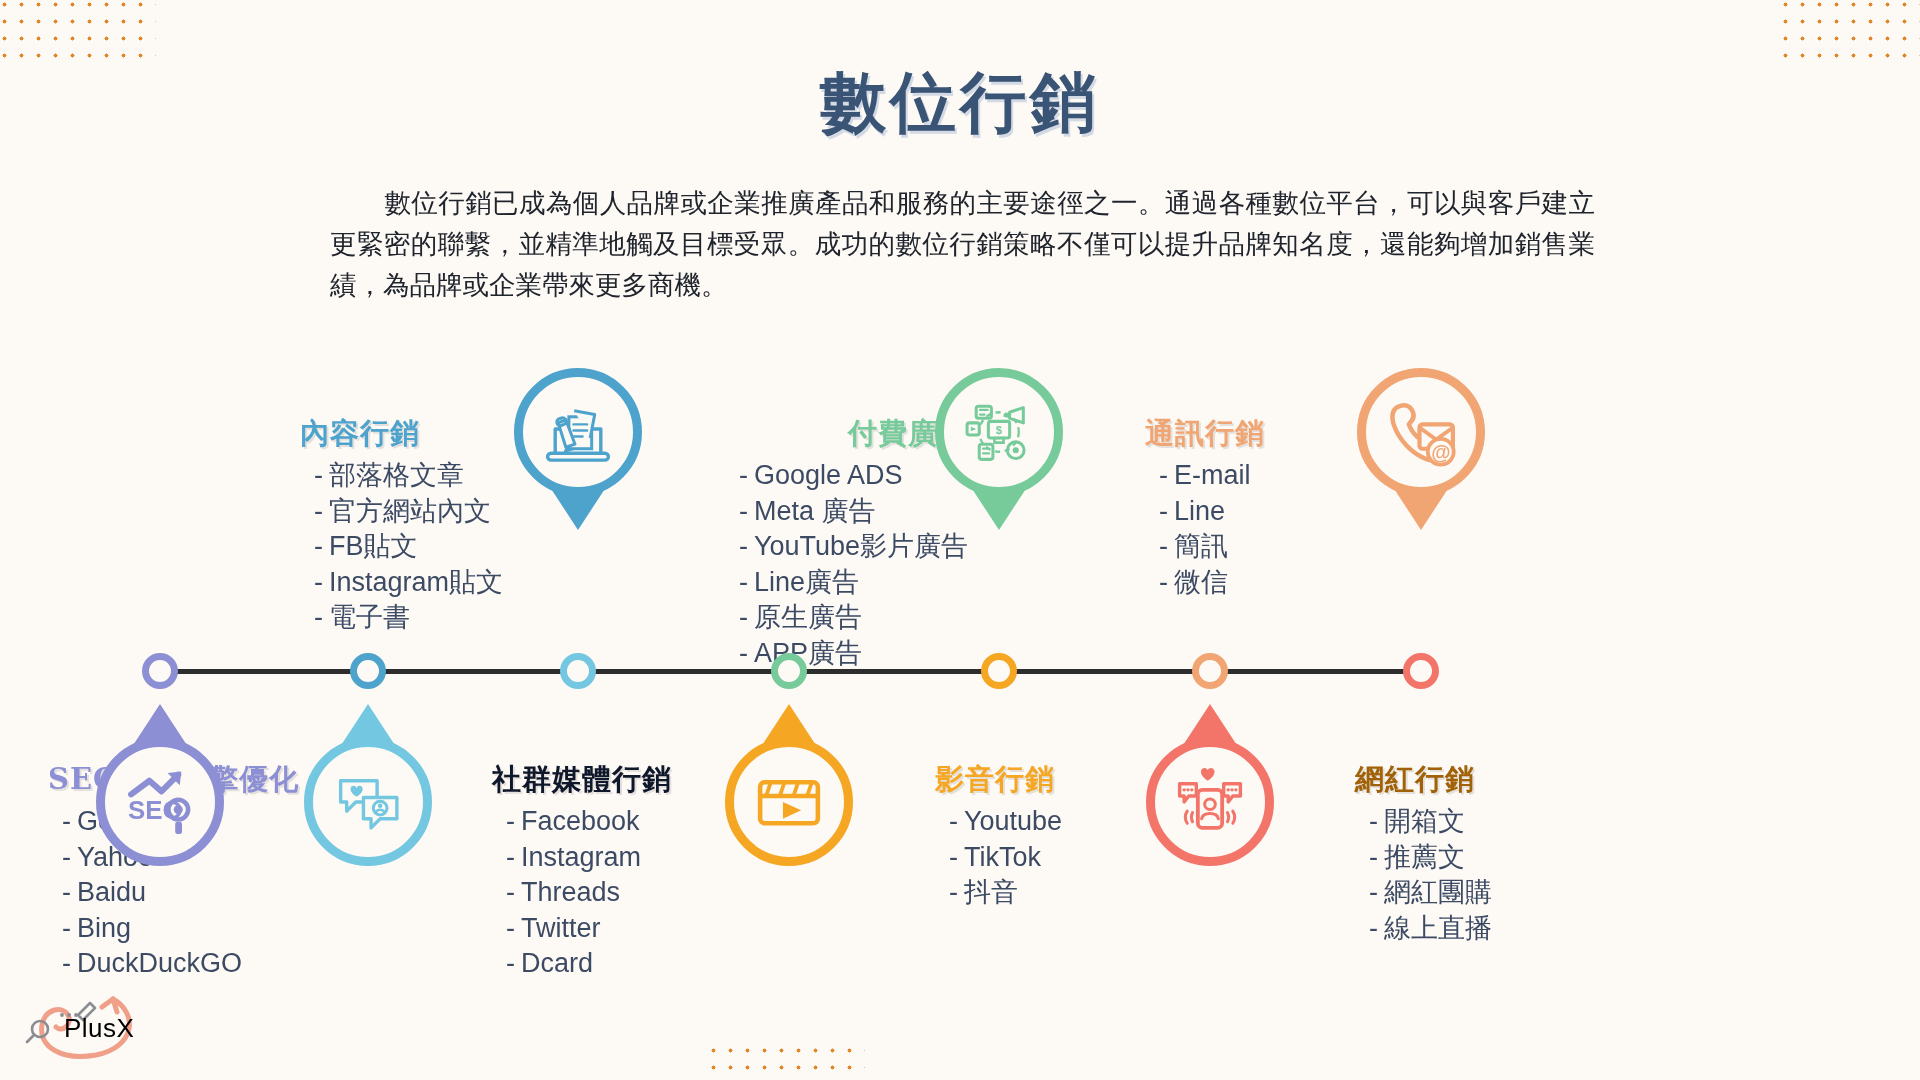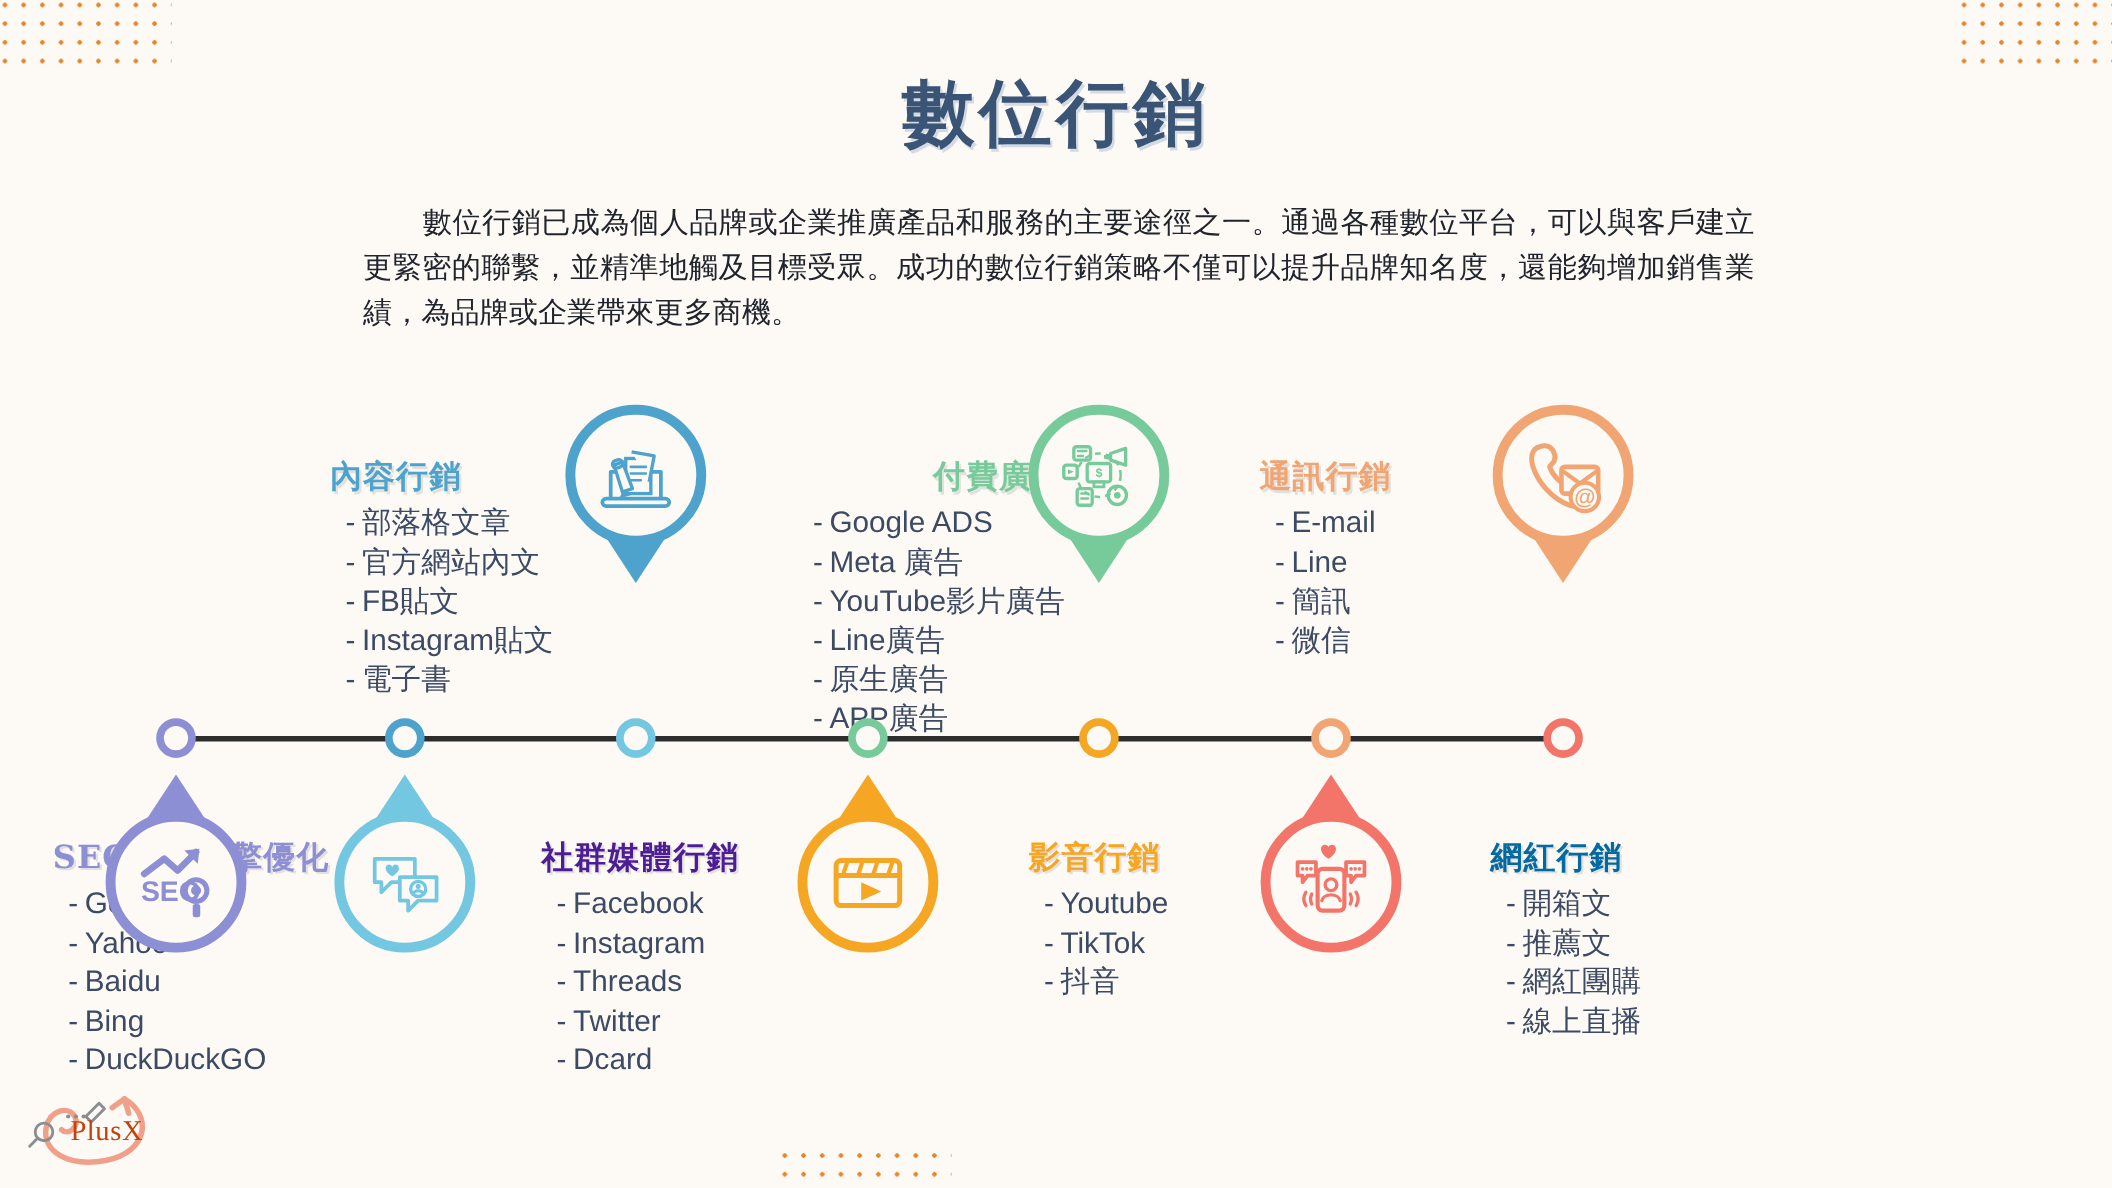--- a/index.html
+++ b/index.html
@@ -149,23 +149,22 @@
     left: 18px;
     top: 985px;
     width: 130px;
     height: 78px;
   }
   .logo .wordmark {
     position: absolute;
     left: 46px;
     top: 28px;
     font-size: 26px;
-    color: #c2410c;
+    color: #000000;
     letter-spacing: .5px;
-    font-family: Liberation Serif, serif;
   }
 </style>
 </head>
 <body>
 
 <div class="dots dots-tl"></div>
 <div class="dots dots-tr"></div>
 <div class="dots dots-bm"></div>
 
 <div class="page-title">數位行銷</div>
@@ -316,21 +315,21 @@
       <h3 style="color: rgb(78, 163, 205);">內容行銷</h3>
       <ul>
         <li><span class="dash">-</span><span>部落格文章</span></li>
         <li><span class="dash">-</span><span>官方網站內文</span></li>
         <li><span class="dash">-</span><span>FB貼文</span></li>
         <li><span class="dash">-</span><span>Instagram貼文</span></li>
         <li><span class="dash">-</span><span>電子書</span></li>
       </ul>
     </div>
     <div class="block" style="left: 492px; top: 760px;">
-      <h3 style="color: #4c1d95;">社群媒體行銷</h3>
+      <h3 style="color: #0f172a;">社群媒體行銷</h3>
       <ul>
         <li><span class="dash">-</span><span>Facebook</span></li>
         <li><span class="dash">-</span><span>Instagram</span></li>
         <li><span class="dash">-</span><span>Threads</span></li>
         <li><span class="dash">-</span><span>Twitter</span></li>
         <li><span class="dash">-</span><span>Dcard</span></li>
       </ul>
     </div>
     <div class="block" style="left: 725px; top: 414px;">
       <h3 style="color: rgb(119, 203, 155); text-align: right;">付費廣告</h3>
@@ -354,21 +353,21 @@
     <div class="block" style="left: 1145px; top: 414px;">
       <h3 style="color: rgb(240, 165, 114);">通訊行銷</h3>
       <ul>
         <li><span class="dash">-</span><span>E-mail</span></li>
         <li><span class="dash">-</span><span>Line</span></li>
         <li><span class="dash">-</span><span>簡訊</span></li>
         <li><span class="dash">-</span><span>微信</span></li>
       </ul>
     </div>
     <div class="block" style="left: 1355px; top: 760px;">
-      <h3 style="color: #0369a1;">網紅行銷</h3>
+      <h3 style="color: #a16207;">網紅行銷</h3>
       <ul>
         <li><span class="dash">-</span><span>開箱文</span></li>
         <li><span class="dash">-</span><span>推薦文</span></li>
         <li><span class="dash">-</span><span>網紅團購</span></li>
         <li><span class="dash">-</span><span>線上直播</span></li>
       </ul>
     </div>
   </div>
 
 <div class="logo">

